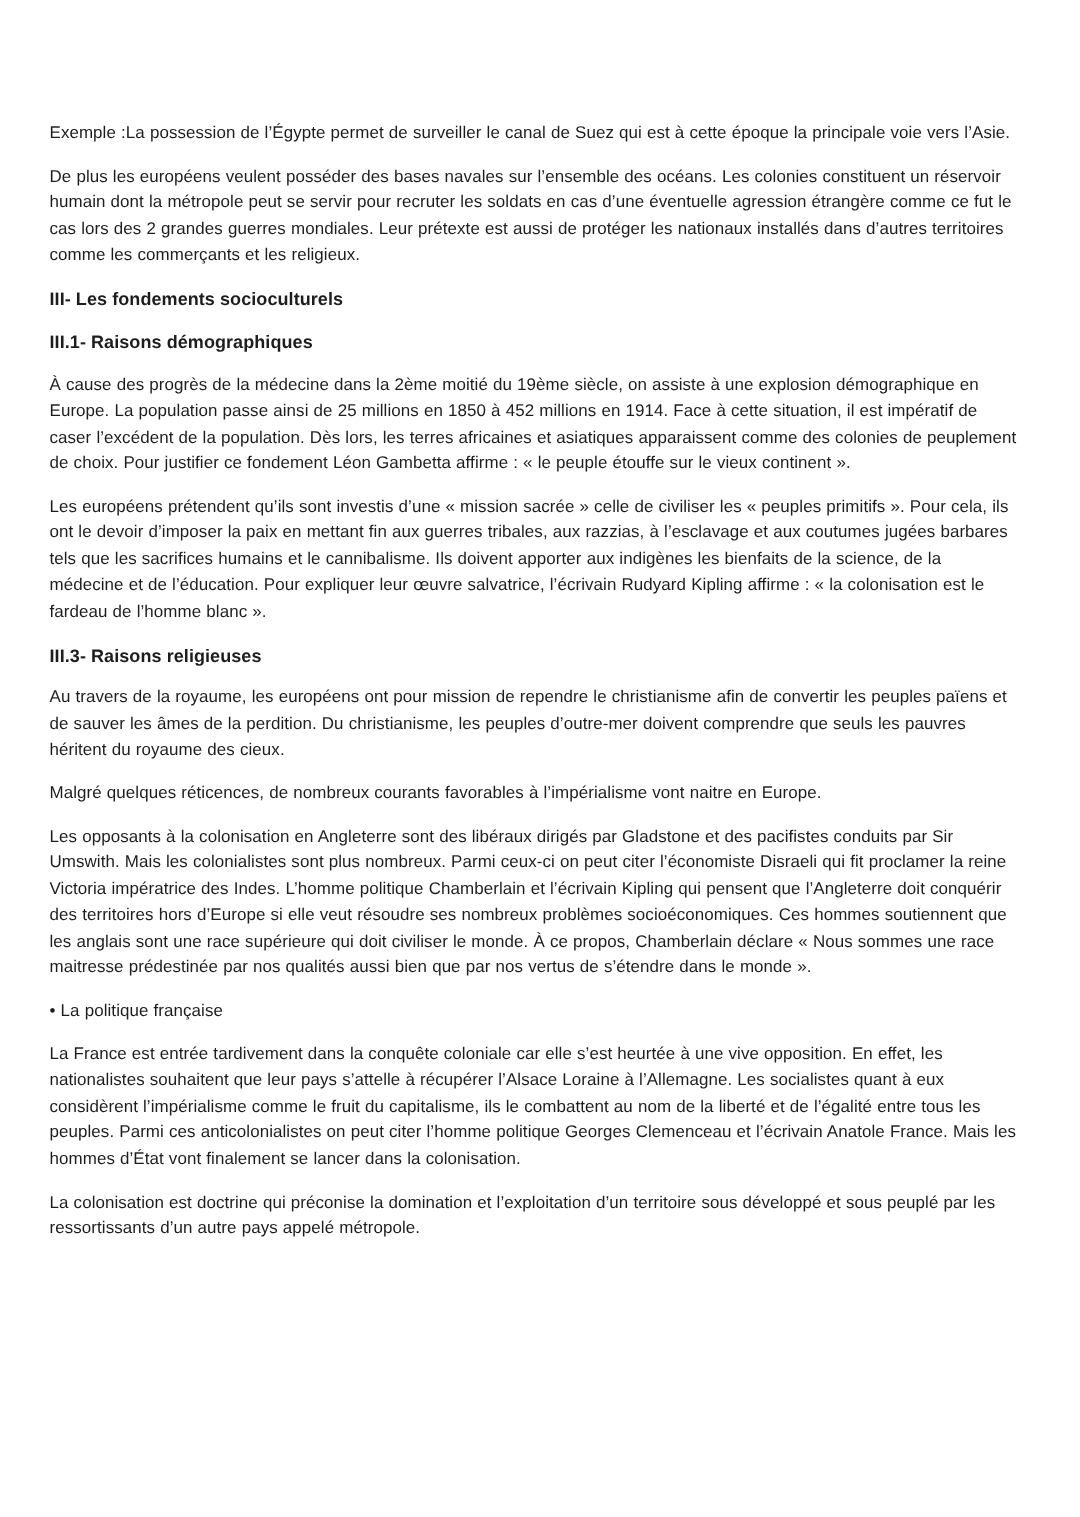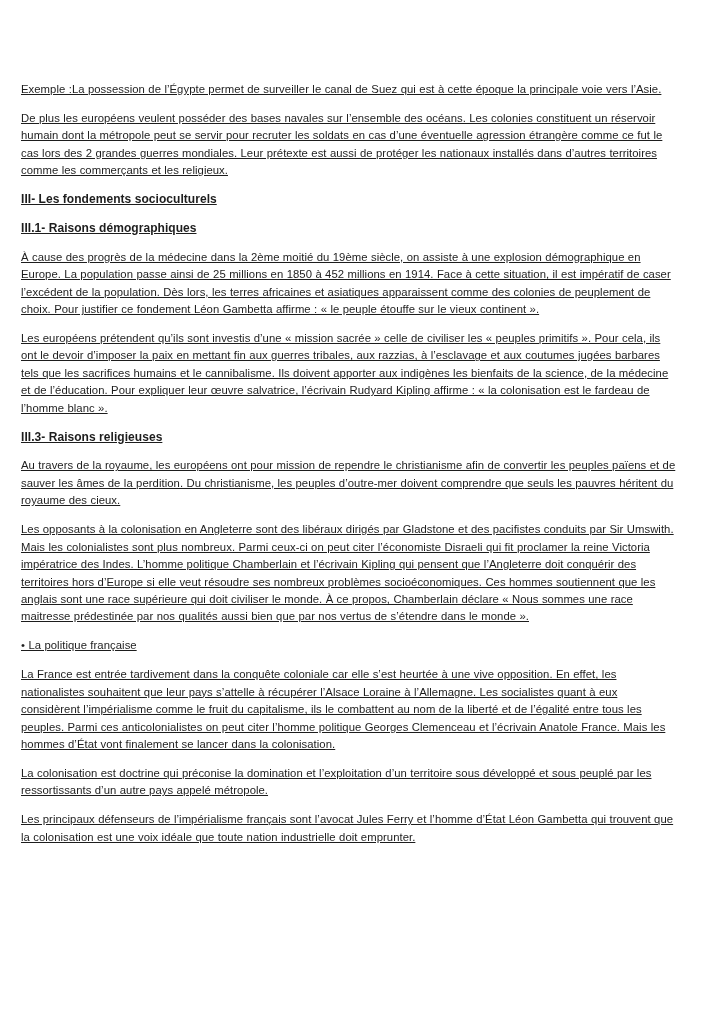--- a/index.html
+++ b/index.html
@@ -13,22 +13,21 @@
     height: 1011px;
     background: #ffffff;
     overflow: hidden;
     font-family: "Liberation Sans", "DejaVu Sans", sans-serif;
     color: #1d1d1d;
     -webkit-font-smoothing: antialiased;
   }
   .content {
     box-sizing: border-box;
     width: 692px;
-    padding: 81px 13px 0 21px;
-    text-decoration: underline;
+    padding: 81px 13px 0 33px;
   }
   .para {
     font-size: 11.3px;
     line-height: 17.45px;
     letter-spacing: 0.05px;
     margin: 0 0 11.4px 0;
     text-align: left;
     word-spacing: 0.2px;
   }
   .heading {
@@ -48,19 +47,19 @@
 <div class="page" style="background: rgb(255, 255, 255); color: rgb(29, 29, 29);">
   <div class="content">
       <p class="para">Exemple :La possession de l’Égypte permet de surveiller le canal de Suez qui est à cette époque la principale voie vers l’Asie.</p>
       <p class="para">De plus les européens veulent posséder des bases navales sur l’ensemble des océans. Les colonies constituent un réservoir humain dont la métropole peut se servir pour recruter les soldats en cas d’une éventuelle agression étrangère comme ce fut le cas lors des 2 grandes guerres mondiales. Leur prétexte est aussi de protéger les nationaux installés dans d’autres territoires comme les commerçants et les religieux.</p>
       <h2 class="heading">III- Les fondements socioculturels</h2>
       <h2 class="heading">III.1- Raisons démographiques</h2>
       <p class="para">À cause des progrès de la médecine dans la 2ème moitié du 19ème siècle, on assiste à une explosion démographique en Europe. La population passe ainsi de 25 millions en 1850 à 452 millions en 1914. Face à cette situation, il est impératif de caser l’excédent de la population. Dès lors, les terres africaines et asiatiques apparaissent comme des colonies de peuplement de choix. Pour justifier ce fondement Léon Gambetta affirme : « le peuple étouffe sur le vieux continent ».</p>
       <p class="para">Les européens prétendent qu’ils sont investis d’une « mission sacrée » celle de civiliser les « peuples primitifs ». Pour cela, ils ont le devoir d’imposer la paix en mettant fin aux guerres tribales, aux razzias, à l’esclavage et aux coutumes jugées barbares tels que les sacrifices humains et le cannibalisme. Ils doivent apporter aux indigènes les bienfaits de la science, de la médecine et de l’éducation. Pour expliquer leur œuvre salvatrice, l’écrivain Rudyard Kipling affirme : « la colonisation est le fardeau de l’homme blanc ».</p>
       <h2 class="heading">III.3- Raisons religieuses</h2>
       <p class="para">Au travers de la royaume, les européens ont pour mission de rependre le christianisme afin de convertir les peuples païens et de sauver les âmes de la perdition. Du christianisme, les peuples d’outre-mer doivent comprendre que seuls les pauvres héritent du royaume des cieux.</p>
+      <p class="para">Malgré quelques réticences, de nombreux courants favorables à l’impérialisme vont naitre en Europe.</p>
       <p class="para">Les opposants à la colonisation en Angleterre sont des libéraux dirigés par Gladstone et des pacifistes conduits par Sir Umswith. Mais les colonialistes sont plus nombreux. Parmi ceux-ci on peut citer l’économiste Disraeli qui fit proclamer la reine Victoria impératrice des Indes. L’homme politique Chamberlain et l’écrivain Kipling qui pensent que l’Angleterre doit conquérir des territoires hors d’Europe si elle veut résoudre ses nombreux problèmes socioéconomiques. Ces hommes soutiennent que les anglais sont une race supérieure qui doit civiliser le monde. À ce propos, Chamberlain déclare « Nous sommes une race maitresse prédestinée par nos qualités aussi bien que par nos vertus de s’étendre dans le monde ».</p>
       <p class="para bullet">• La politique française</p>
       <p class="para">La France est entrée tardivement dans la conquête coloniale car elle s’est heurtée à une vive opposition. En effet, les nationalistes souhaitent que leur pays s’attelle à récupérer l’Alsace Loraine à l’Allemagne. Les socialistes quant à eux considèrent l’impérialisme comme le fruit du capitalisme, ils le combattent au nom de la liberté et de l’égalité entre tous les peuples. Parmi ces anticolonialistes on peut citer l’homme politique Georges Clemenceau et l’écrivain Anatole France. Mais les hommes d’État vont finalement se lancer dans la colonisation.</p>
       <p class="para">La colonisation est doctrine qui préconise la domination et l’exploitation d’un territoire sous développé et sous peuplé par les ressortissants d’un autre pays appelé métropole.</p>
-      <p class="para">Les principaux défenseurs de l’impérialisme français sont l’avocat Jules Ferry et l’homme d’État Léon Gambetta qui trouvent que la colonisation est une voix idéale que toute nation industrielle doit emprunter.</p>
     </div>
 </div>
 
 </body></html>

